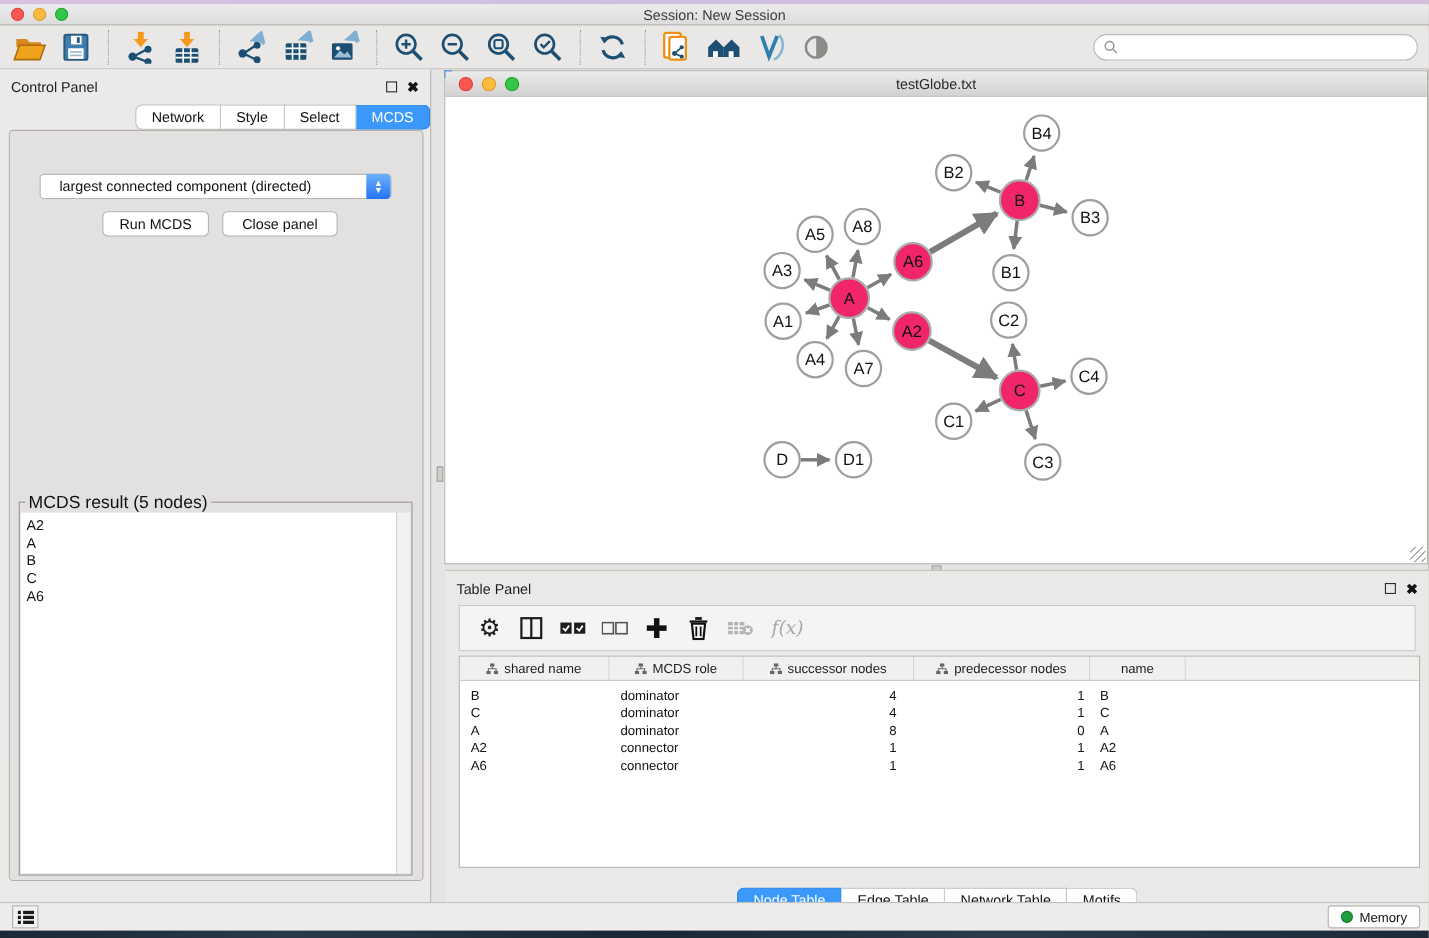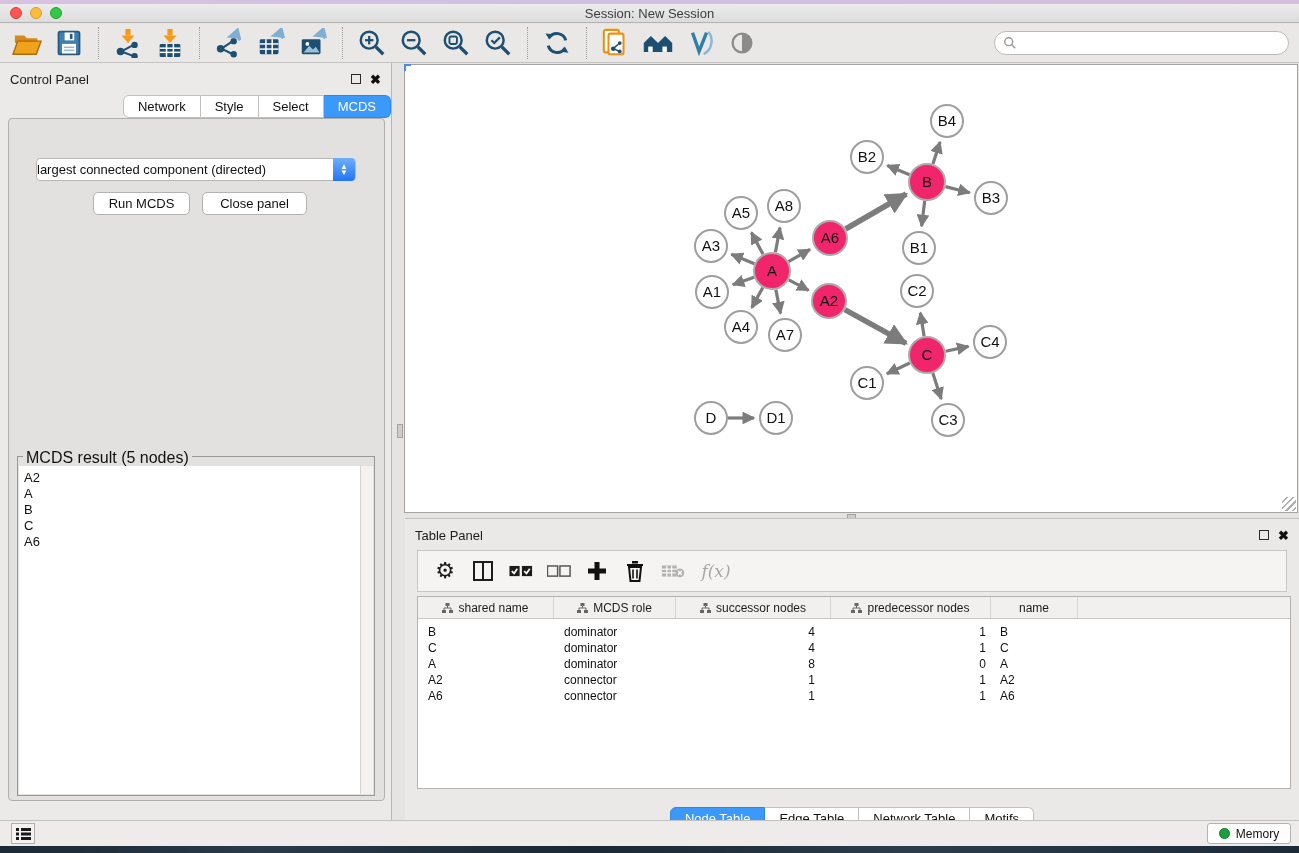--- a/index.html
+++ b/index.html
@@ -47,21 +47,21 @@
   .tab-seg .tab { font-size:13px; color:#111; background:#fff; border:1px solid #c3c1bf;
     border-left:none; padding:3px 14px; line-height:15px; }
   .tab-seg .tab:first-child { border-left:1px solid #c3c1bf; border-radius:6px 0 0 6px; }
   .tab-seg .tab:last-child { border-radius:0 6px 6px 0; }
   .tab-seg .tab.active { background:#3b99fc; border-color:#2f86e8; color:#fff; }
   #cp-content { position:absolute; left:8px; top:55px; width:377px; height:683px;
     background:#e3e1e0; border:1px solid #b2b0ae; border-radius:4px; }
   #opt-label { text-align:center; margin-top:14px; font-size:13px; color:#111; }
   #criterion-select { position:absolute; left:27px; top:39px; width:320px; height:23px;
     background:#fff; border:1px solid #b9b7b5; border-radius:4px;
-    display:flex; align-items:center; font-size:13px; color:#111; padding-left:0; }
+    display:flex; align-items:center; font-size:13px; color:#111; padding-left:17px; }
   #criterion-stepper { position:absolute; right:0; top:-1px; width:22px; height:23px;
     background:linear-gradient(#6cb0fc,#2374f4); border-radius:0 4px 4px 0;
     display:flex; flex-direction:column; align-items:center; justify-content:center; }
   #criterion-stepper span { color:#fff; font-size:8px; line-height:6px; }
   .cp-btn { position:absolute; top:73px; height:23px; background:#fff;
     border:1px solid #b5b3b1; border-radius:5px; font-size:13px; color:#111;
     display:flex; align-items:center; justify-content:center;
     font-family:"Liberation Sans",sans-serif; }
   #run-btn { left:84px; width:97px; }
   #closepanel-btn { left:193px; width:105px; }
@@ -342,20 +342,28 @@
           <div>C</div>
           <div>A6</div>
         </div>
         <div id="result-scroll"></div>
       </div>
     </div>
   </div>
 
   <div id="net-window">
     <div id="net-corner-tick"></div>
+    <div id="net-titlebar">
+      <div class="lights">
+        <span class="tl red"></span>
+        <span class="tl yellow"></span>
+        <span class="tl green"></span>
+      </div>
+      <div class="title">testGlobe.txt</div>
+    </div>
     <div id="net-content">
       <svg id="graph-svg" viewBox="405 87 892 425">
         <defs>
           <marker id="arrowhead" markerWidth="4" markerHeight="4" refX="3.6" refY="2" orient="auto" markerUnits="strokeWidth">
             <path d="M0 0 L4 2 L0 4 z" fill="#7c7c7c"></path>
           </marker>
         </defs>
       <line x1="763.0" y1="253.2" x2="751.4" y2="231.4" stroke="#7c7c7c" stroke-width="3.2" marker-end="url(#arrowhead)"></line>
           <line x1="775.4" y1="251.3" x2="780.0" y2="226.6" stroke="#7c7c7c" stroke-width="3.2" marker-end="url(#arrowhead)"></line>
           <line x1="754.4" y1="262.8" x2="731.4" y2="253.3" stroke="#7c7c7c" stroke-width="3.2" marker-end="url(#arrowhead)"></line>

